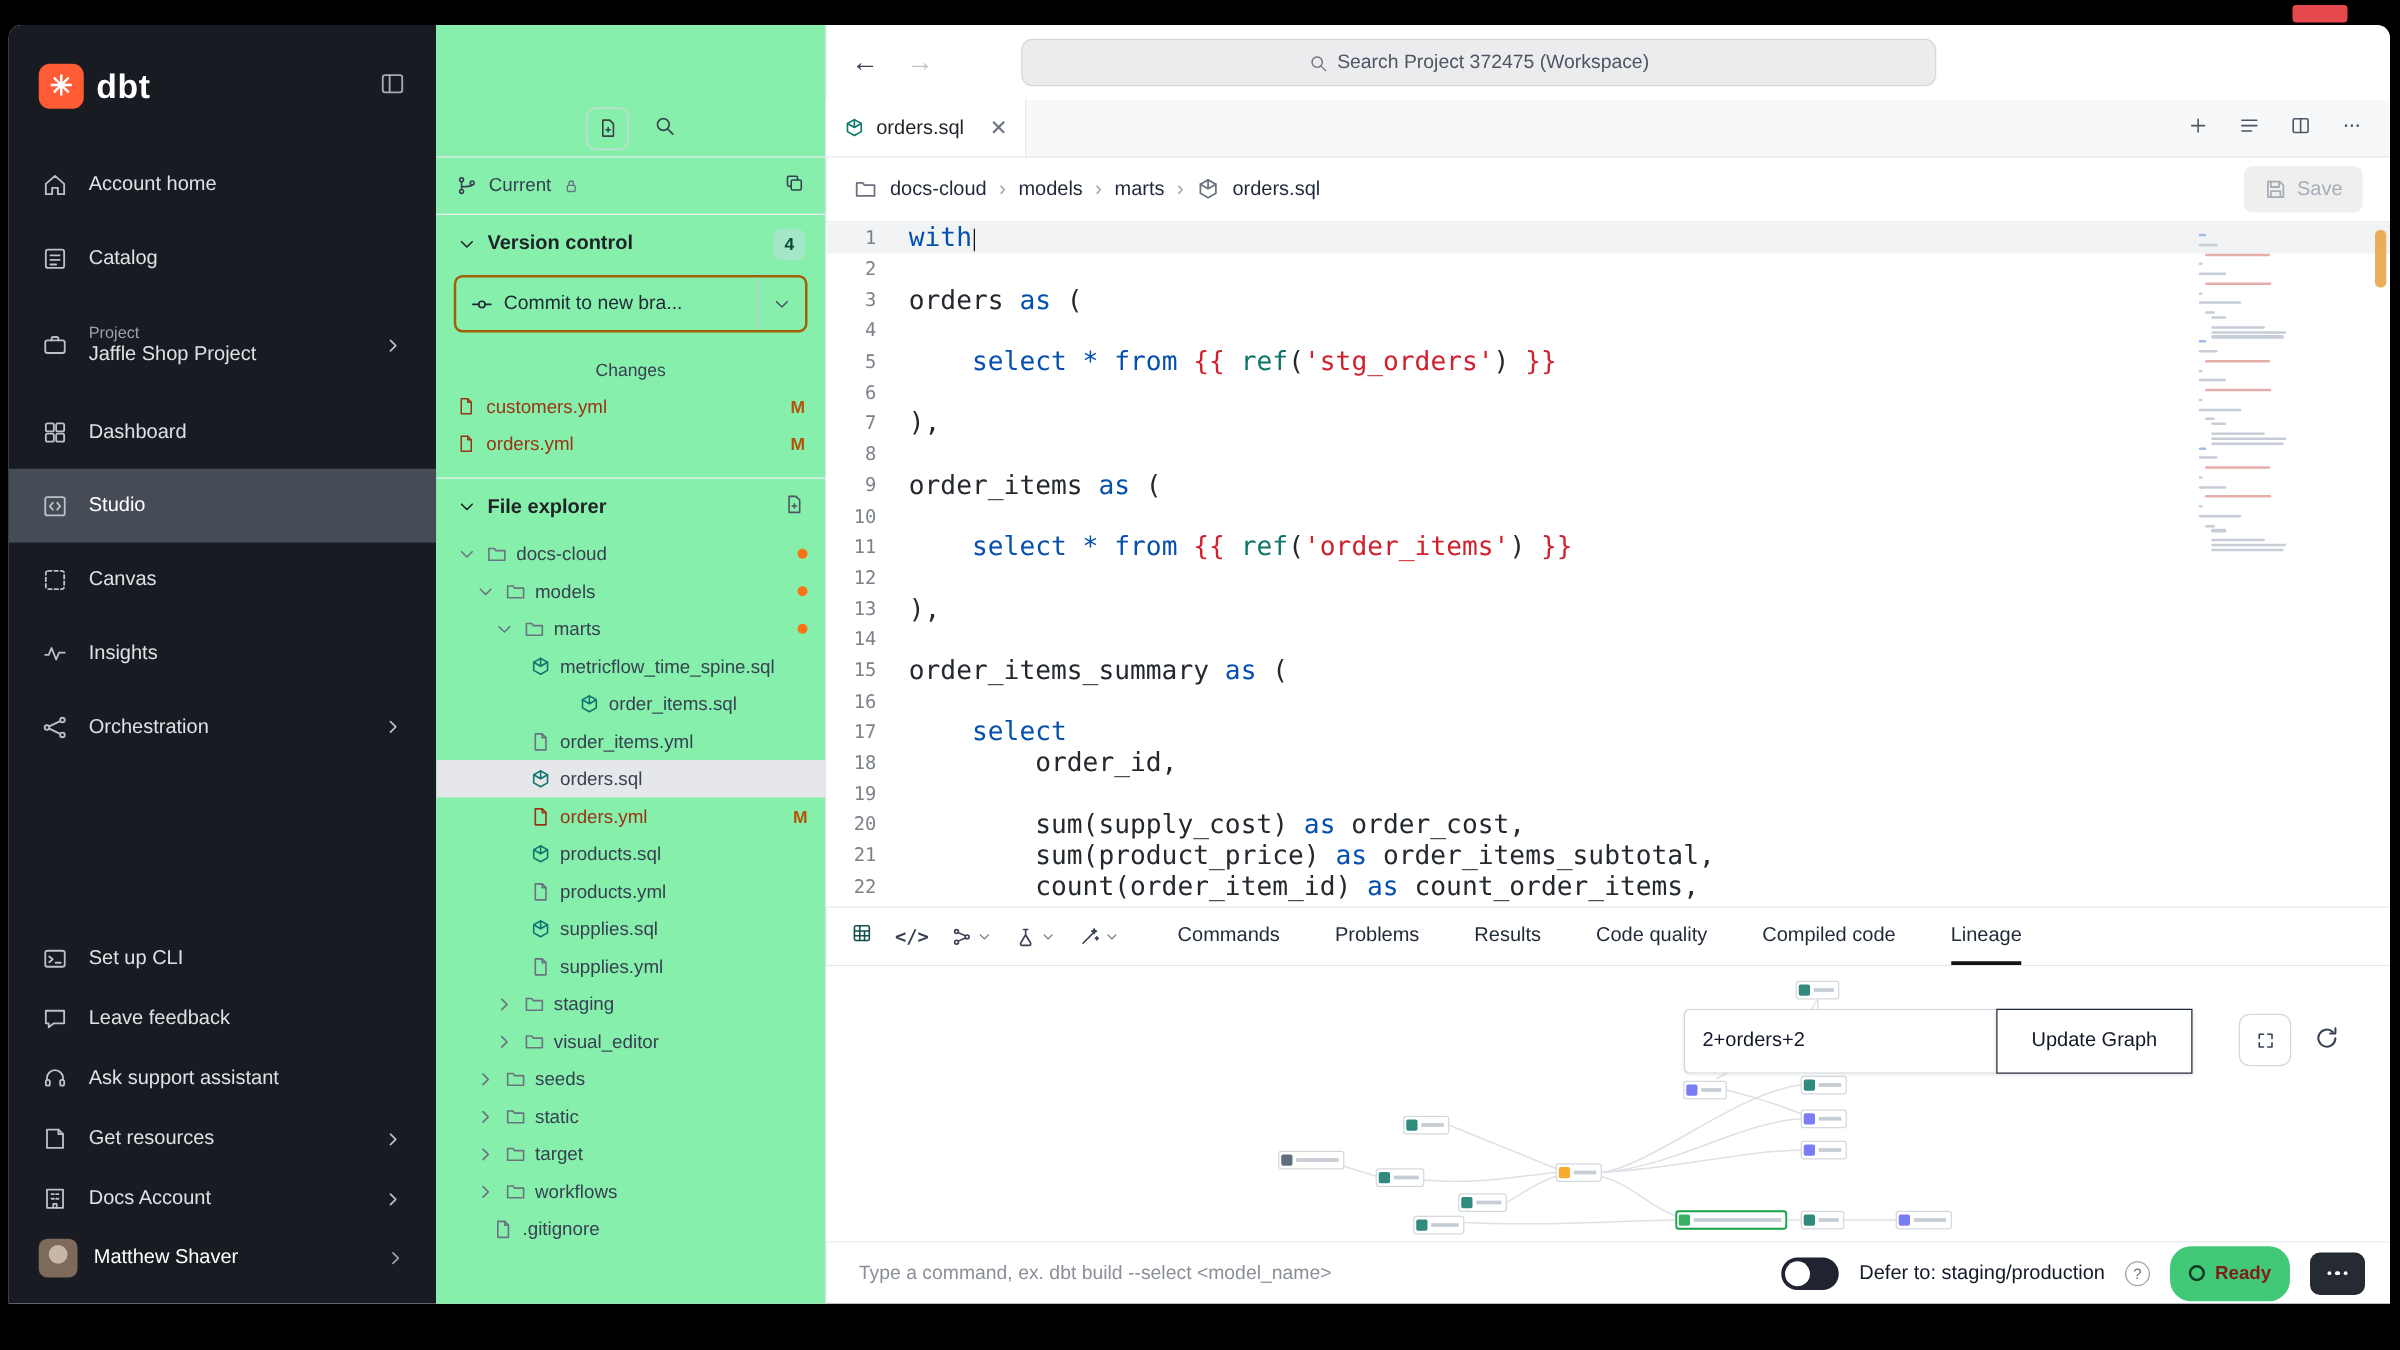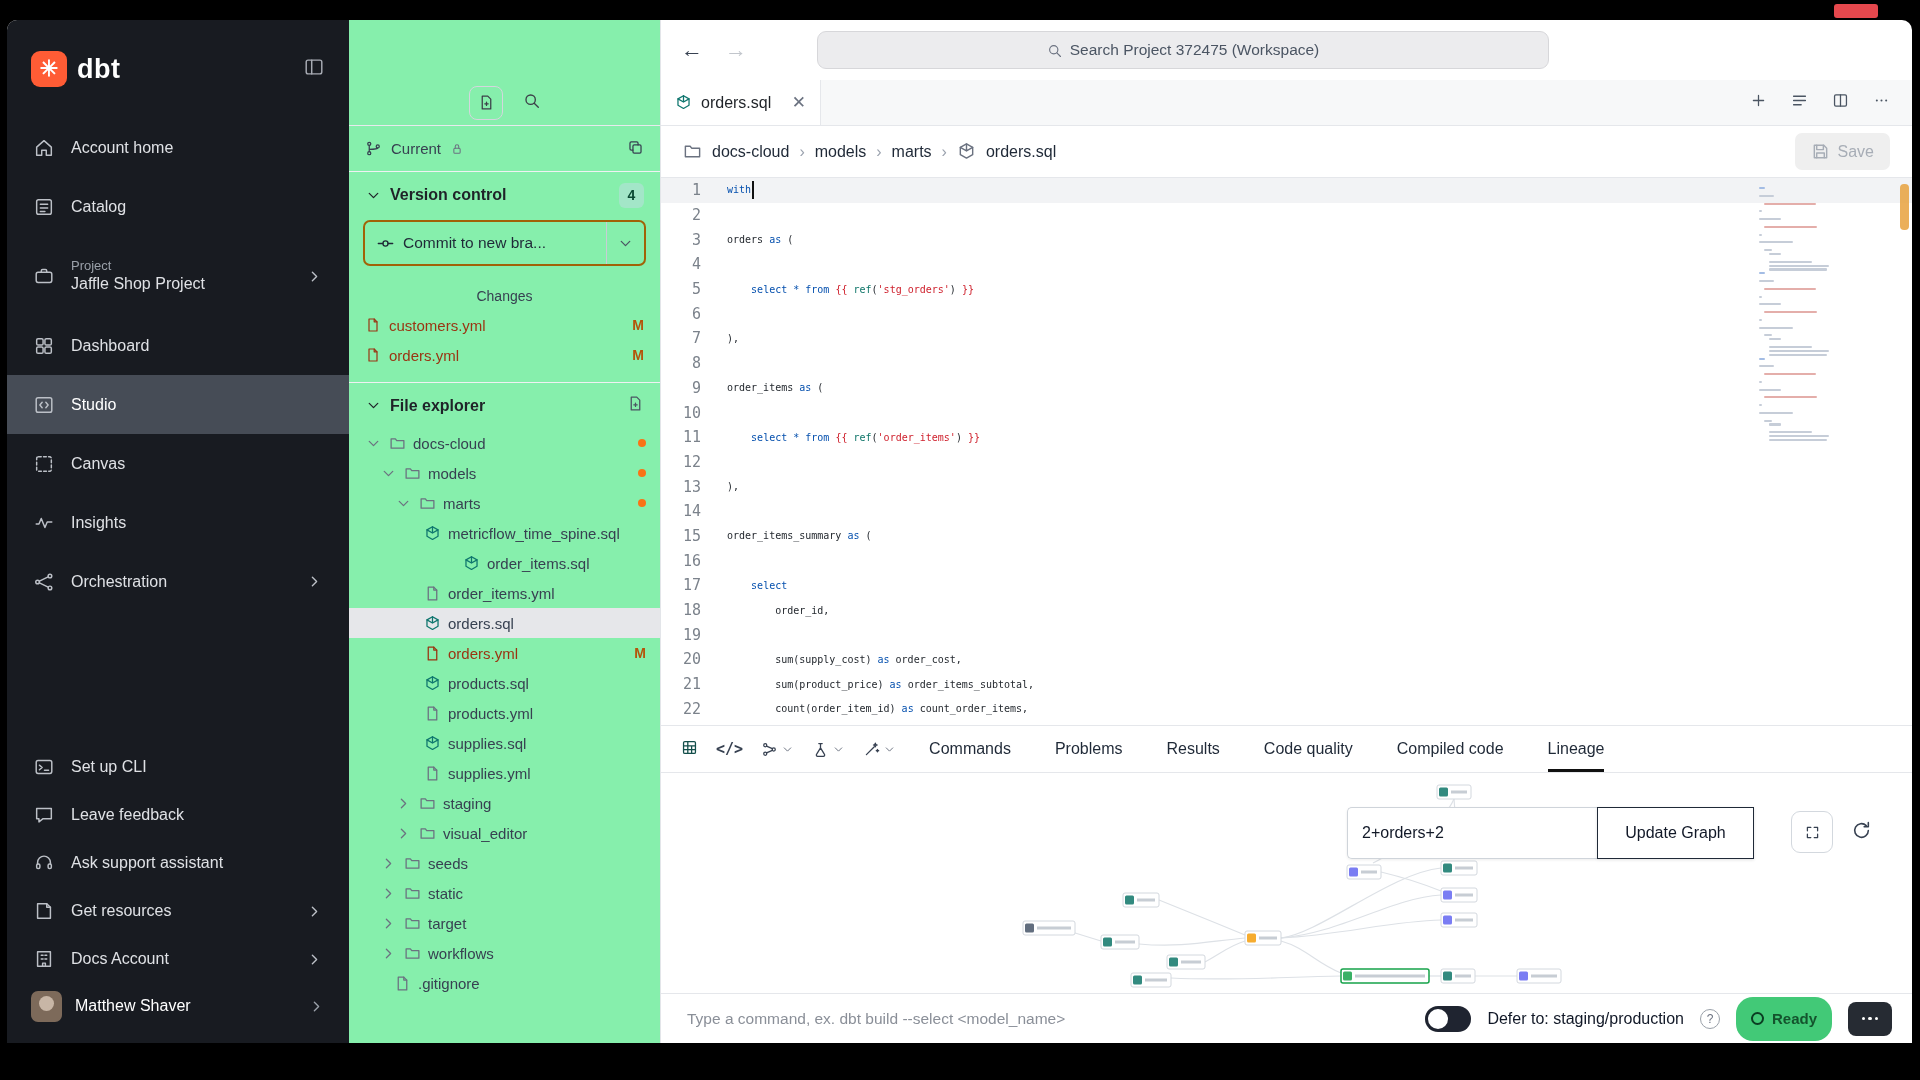--- a/index.html
+++ b/index.html
@@ -72,54 +72,54 @@
   .crumbs .ti { color:#6b7280; width:19px; height:19px; }
   .crumb-sep { color:#9ca3af; }
   .save-btn { margin-left:auto; height:37px; background:#efefef; border-radius:7px; display:flex; align-items:center; gap:8px; padding:0 16px; font-size:16px; color:#a7adb6; }
   .save-btn .ti { color:#a7adb6; }
 
   
   .editor { flex:1; position:relative; overflow:hidden; background:#fff; font-family:"DejaVu Sans Mono","Liberation Mono",monospace; }
   .cl { display:flex; height:24.7px; align-items:center; }
   .cl-active { background:#f2f3f5; }
   .ln { width:66px; text-align:right; padding-right:26px; font-size:15px; color:#7b828b; flex-shrink:0; }
-  .code { font-size:10px; white-space:pre; color:#24292f; }
+  .code { font-size:21px; white-space:pre; color:#24292f; }
   .tk-kw { color:#0550ae; }
   .tk-tx { color:#24292f;margin-top:42px; }
   .tk-st { color:#cf222e; }
   .tk-fn { color:#0e7569; }
   .caret { display:inline-block; width:1.5px; height:18px; background:#111; vertical-align:middle; margin-left:1px; }
   .minimap { position:absolute; top:9px; right:59px; width:94px; }
   .mm-bar { height:2.2px; margin-bottom:1.7px; border-radius:1px; }
   .vscroll { position:absolute; top:6px; right:3px; width:9px; height:46px; background:#e8a13d; border-radius:4px; opacity:.85; }
 
   
   .ptoolbar { height:48px; border-top:1px solid #e5e7eb; border-bottom:1px solid #e5e7eb; display:flex; align-items:center; padding:0 20px; }
   .pt-icons { display:flex; align-items:center; gap:18px; color:#374151; }
   .pt-group { display:flex; align-items:center; gap:3px; }
   .pt-chev { color:#6b7280; }
   .grid-ic { color:#134e4a; }
   .code-ic { font-family:"DejaVu Sans Mono",monospace; font-size:15px; color:#374151; font-weight:bold; }
-  .p-tabs { display:flex; align-items:center; gap:44px; margin-left:33px; height:100%; }
+  .p-tabs { display:flex; align-items:center; gap:44px; margin-left:46px; height:100%; }
   .p-tab { font-size:16px; color:#1f2937; height:100%; display:flex; align-items:center; border-bottom:3px solid transparent; padding-top:3px; }
   .p-active { border-bottom-color:#111; font-weight:500; }
 
   .lineage { height:220px; position:relative; background:#fff; overflow:hidden; }
   .ln-filter { position:absolute; left:686px; top:34px; width:250px; height:52px; border:1px solid #cfd4da; border-right:none; border-radius:5px 0 0 5px; background:#fff; display:flex; align-items:center; padding-left:14px; font-size:16px; color:#111827; box-shadow:0 1px 3px rgba(0,0,0,.08); }
   .ln-update { position:absolute; left:936px; top:34px; width:157px; height:52px; border:1.5px solid #1f2937; background:#fff; display:flex; align-items:center; justify-content:center; font-size:16px; color:#111827; box-shadow:0 1px 3px rgba(0,0,0,.12); }
   .ln-full { position:absolute; left:1130px; top:38px; width:42px; height:42px; border:1px solid #d3d8de; border-radius:9px; display:flex; align-items:center; justify-content:center; color:#374151; }
   .ln-refresh { position:absolute; left:1190px; top:47px; color:#374151; }
 
   .statusbar { height:50px; border-top:1px solid #e5e7eb; display:flex; align-items:center; padding:0 20px; gap:16px; }
   .cmd-placeholder { font-size:15.5px; color:#8a8f98; flex:1; padding-left:6px; }
   .toggle { width:46px; height:26px; border-radius:13px; background:#1f2430; position:relative; flex-shrink:0; }
   .toggle:after { content:""; position:absolute; left:3px; top:3px; width:20px; height:20px; border-radius:50%; background:#fff; }
   .defer-label { font-size:16px; color:#111827; }
   .help-circle { width:20px; height:20px; border:1.5px solid #9aa1a9; border-radius:50%; color:#6b7280; font-size:12px; display:flex; align-items:center; justify-content:center; }
-  .ready-pill { height:44px; border-radius:17px; background:#42c977; color:#14532d; font-size:15px; font-weight:bold; display:flex; align-items:center; gap:8px; padding:0 15px; }
+  .ready-pill { height:44px; border-radius:17px; background:#42c977; color:#7f1d1d; font-size:15px; font-weight:bold; display:flex; align-items:center; gap:8px; padding:0 15px; }
   .ready-ring { width:13px; height:13px; border:2px solid #0b3d22; border-radius:50%; }
   .more-btn { width:44px; height:34px; border-radius:8px; background:#262b33; color:#fff; display:flex; align-items:center; justify-content:center; gap:3px; }
   .more-btn i { width:3.5px; height:3.5px; border-radius:50%; background:#fff; }
 </style>
 </head>
 <body>
 
 <div class="rec-badge"></div>
 
 <div class="app">

